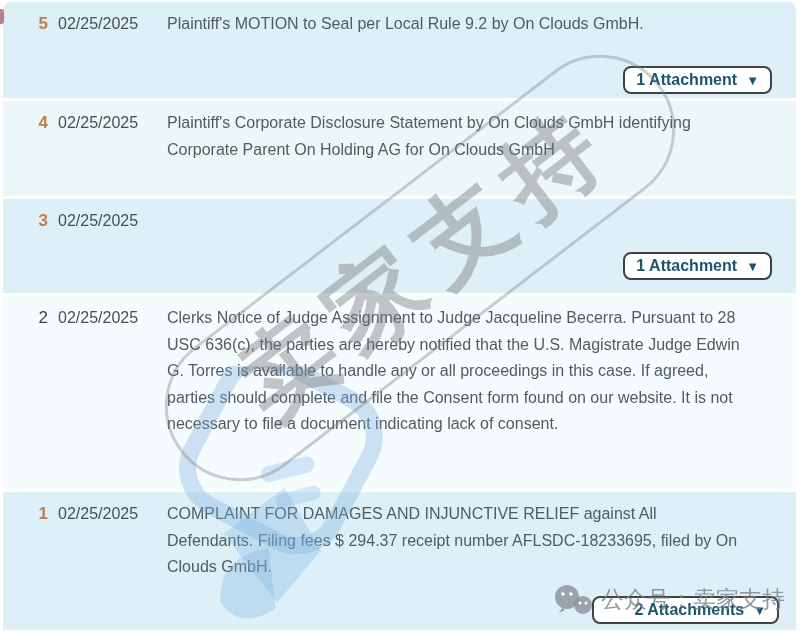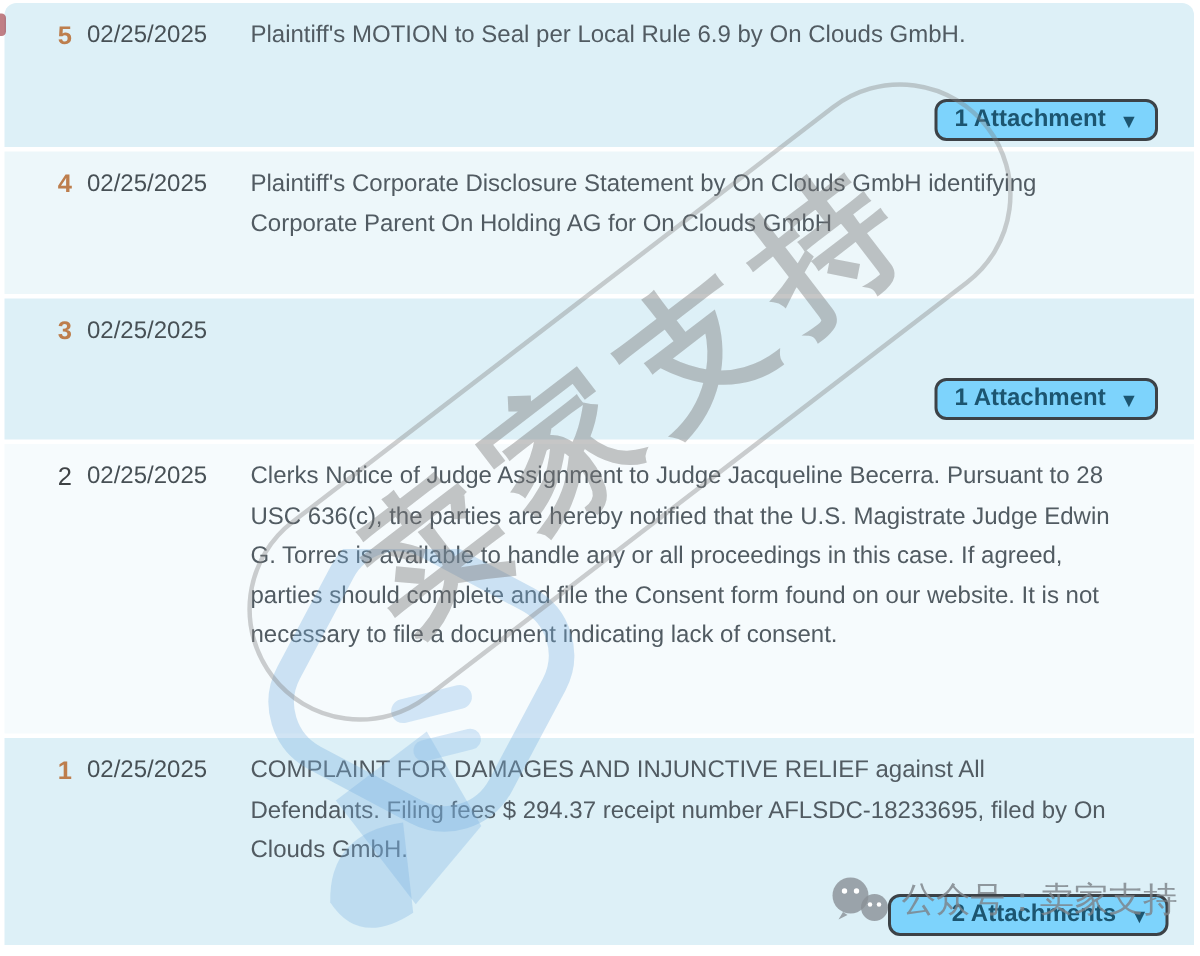--- a/index.html
+++ b/index.html
@@ -28,21 +28,21 @@
     font-weight:700; flex:none;
   }
   .num.link  { color:#bd7e4d; }
   .num.plain { color:#3e4245; font-weight:400; }
   .date { width:96px; margin-left:10px; flex:none; color:#475055; }
   .desc { width:580px; margin-left:13px; color:#515b62; }
   
   .att-btn {
     position:absolute; right:24px;
     display:inline-flex; align-items:center; gap:9px;
-    background:#7dd3fc; border:2px solid #3c4247; border-radius:8px;
+    background:#ffffff; border:2px solid #3c4247; border-radius:8px;
     padding:1px 11px; height:28px;
     font-family:"Liberation Sans", sans-serif;
     font-size:16px; font-weight:700; color:#1c5570;
     cursor:pointer;
   }
   .att-btn .arr { font-size:13px; padding-top:1px; }
   .btn-r5 { top:64px; }
   .btn-r3 { top:53px; }
   .btn-r1 { top:104px; right:17px;padding-left:40px; }
   
@@ -71,21 +71,21 @@
   }
 </style>
 </head>
 <body>
 
 <div class="page">
 
   <div class="row row-first bg-cyan h5">
     <span class="num link">5</span>
     <span class="date">02/25/2025</span>
-    <div class="desc">Plaintiff's MOTION to Seal per Local Rule 6.9 by On Clouds GmbH.</div>
+    <div class="desc">Plaintiff's MOTION to Seal per Local Rule 9.2 by On Clouds GmbH.</div>
     <button class="att-btn btn-r5">
       <span>1 Attachment</span>
       <span class="arr">▼</span>
     </button>
   </div>
 
   <div class="row bg-light h4">
     <span class="num link">4</span>
     <span class="date">02/25/2025</span>
     <div class="desc">Plaintiff's Corporate Disclosure Statement by On Clouds GmbH identifying Corporate Parent On Holding AG for On Clouds GmbH</div>

